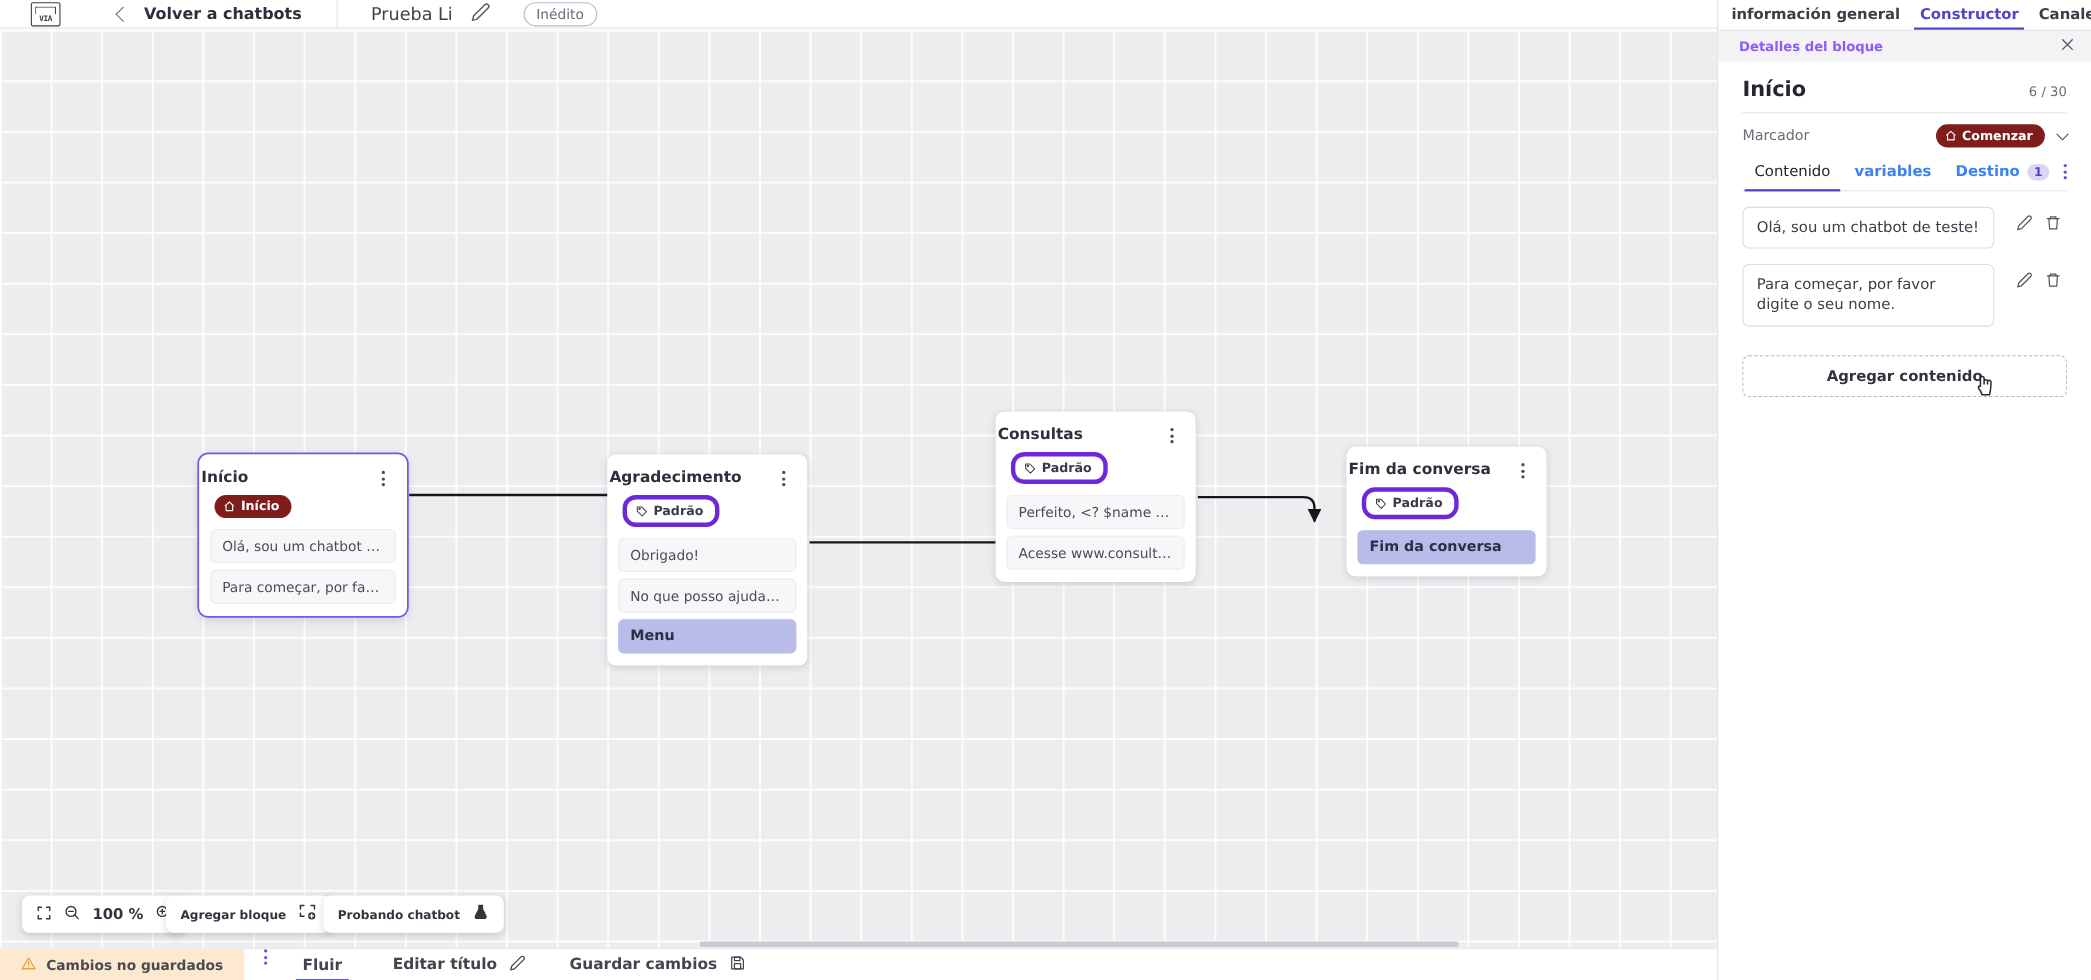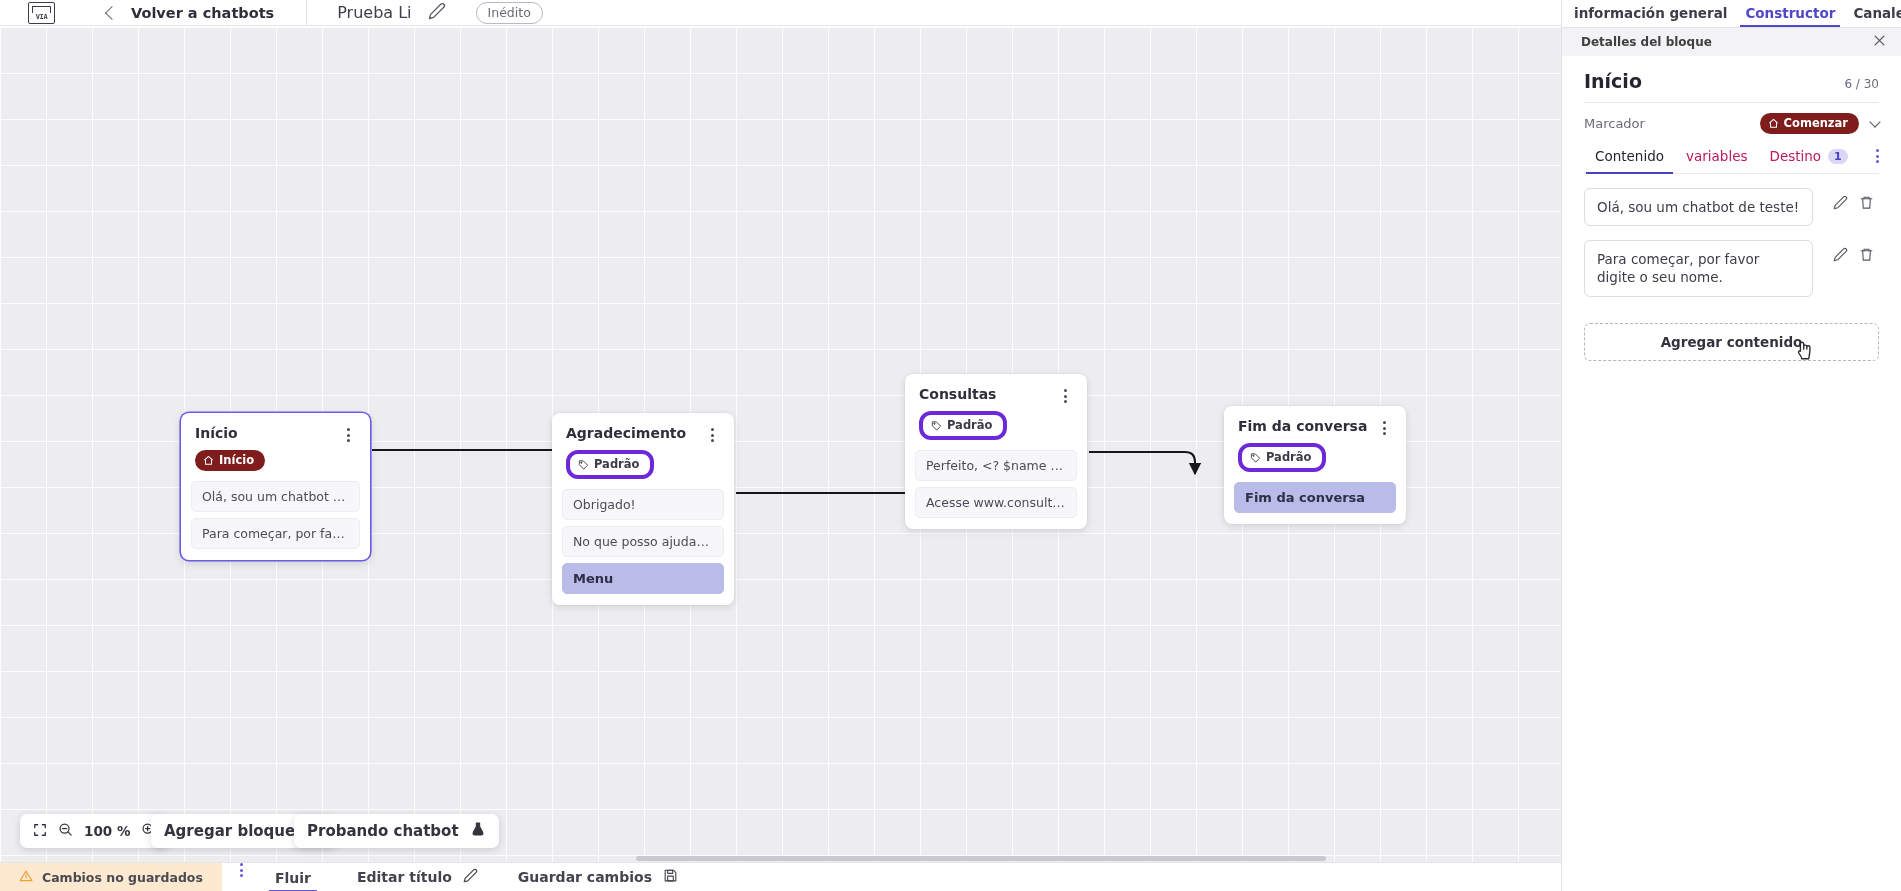--- a/index.html
+++ b/index.html
@@ -52,21 +52,21 @@
     overflow: hidden;
   }
   .edges { position: absolute; left: 0; top: 0; width: 1561px; height: 835px; pointer-events: none; }
 
   .node {
     position: absolute; background: #ffffff; border-radius: 8px;
     box-shadow: 0 2px 7px rgba(30,30,50,0.13), 0 0 0 0.5px rgba(0,0,0,0.04);
     padding: 0; overflow: visible;
   }
   .node.selected { box-shadow: 0 0 0 1.6px #6b5ce7, 0 3px 9px rgba(30,30,50,0.16); }
-  .node-head { padding: 12px 14px 0 14px; display: flex; align-items: flex-start; }
+  .node-head { padding: 12px 14px 0 2px; display: flex; align-items: center; }
   .node-title { font-size: 14px; font-weight: 600; color: #2f2f3c; flex: 1; }
   .kebab { width: 16px; display: flex; flex-direction: column; align-items: center; gap: 2.5px; padding-top: 3px; cursor: pointer; }
   .kebab i { width: 3px; height: 3px; border-radius: 50%; background: #4a4a58; display: block; }
   .node-tagrow { padding: 8px 14px 0 14px; }
   .tag {
     display: inline-flex; align-items: center; gap: 5px;
     border-radius: 12px; font-size: 11.5px; font-weight: 700; padding: 3px 11px 4px 8px;
   }
   .tag.dark { background: #7f1d1d; color: #ffffff; }
   .tag.light { background: #ffffff; color: #3a3a48; border: 4px solid #6d28d9; }
@@ -76,21 +76,21 @@
     font-size: 12.5px; color: #4b4b58; padding: 7px 10px; margin-bottom: 6px;
     white-space: nowrap; overflow: hidden; text-overflow: ellipsis;
   }
   .msg:last-child { margin-bottom: 0; }
   .msg.menu { background: #b9bbe8; border-color: #b9bbe8; color: #2e2e46; font-weight: 700; font-size: 13px; }
 
   
   .toolgroup { position: absolute; display: flex; align-items: center;
     background: #ffffff; border-radius: 7px; box-shadow: 0 2px 7px rgba(30,30,50,0.16);
     height: 34px; padding: 0 13px; gap: 11px; cursor: pointer; }
-  .tool-txt { font-size: 15px; color: #34343f; font-weight: 600; white-space: nowrap; }
+  .tool-txt { font-size: 11px; color: #34343f; font-weight: 600; white-space: nowrap; }
   .zoom-val { font-size: 13.5px; color: #34343f; font-weight: 700; }
 
   
   .bottombar {
     position: absolute; left: 0; top: 862px; width: 1561px; height: 29px;
     background: #ffffff; display: flex; border-top: 1px solid #e6e6ea;
   }
   .unsaved {
     height: 29px; background: #fde9cf; display: flex; align-items: center; gap: 9px;
     padding: 0 19px 0 19px;
@@ -110,36 +110,36 @@
   
   .rpanel { position: absolute; left: 1561px; top: 0; width: 340px; height: 891px; background: #ffffff;
     border-left: 1px solid #e2e2e8; }
   .rtabs { height: 28px; display: flex; align-items: flex-end; gap: 0; padding-left: 3px; border-bottom: 1px solid #e2e2e8; }
   .rtab { position: relative; height: 28px; display: flex; align-items: center; padding: 0 9px; cursor: pointer; white-space: nowrap; }
   .rtab .lbl { font-size: 13.5px; color: #3d3d49; font-weight: 600; }
   .rtab.active .lbl { color: #4f46c9; }
   .rtab.active::after { content: ""; position: absolute; left: 4px; right: 4px; bottom: 0; height: 2.5px; background: #4f46c9; }
 
   .rbar { height: 28px; background: #f3f3f6; display: flex; align-items: center; padding: 0 14px 0 19px; }
-  .rbar-txt { font-size: 12px; color: #404040; font-weight: 600; flex: 1; }
+  .rbar-txt { font-size: 12px; color: #8b5cf6; font-weight: 600; flex: 1; }
   .close-x { cursor: pointer; }
 
   .rhead { padding: 14px 22px 0 22px; display: flex; align-items: baseline; }
   .rhead h1 { font-size: 19px; font-weight: 700; color: #25252f; flex: 1; }
   .counter { font-size: 12px; color: #6c6c78; }
   .rsep { height: 1px; background: #e7e7ec; margin: 10px 22px 0 22px; }
 
   .marker-row { padding: 10px 22px 0 22px; display: flex; align-items: center; }
   .marker-lbl { font-size: 13px; color: #6b6b78; flex: 1; }
   .chev-dn { width: 8px; height: 8px; border-right: 1.8px solid #55555f; border-bottom: 1.8px solid #55555f;
     transform: rotate(45deg); margin-left: 12px; margin-bottom: 3px; cursor: pointer; }
 
   .ctabs { margin: 14px 22px 0 22px; display: flex; align-items: center; border-bottom: 1px solid #e7e7ec; }
   .ctab { position: relative; padding: 0 11px 9px 11px; cursor: pointer; display: flex; align-items: center; gap: 7px; }
-  .ctab .lbl { font-size: 13.5px; color: #be185d; font-weight: 400; }
+  .ctab .lbl { font-size: 13.5px; color: #3b82f6; font-weight: 700; }
   .ctab.active .lbl { color: #25252f; font-weight: 400; }
   .ctab.active::after { content: ""; position: absolute; left: 2px; right: 2px; bottom: -1px; height: 2.5px; background: #4a41c4; }
   .pill { background: #d9d7f5; color: #4a41c4; font-size: 11px; font-weight: 700;
     border-radius: 9px; padding: 1px 6px; }
   .ctabs-spacer { flex: 1; }
   .ctab-kebab { display: flex; flex-direction: column; gap: 2.5px; align-items: center; padding-bottom: 9px; cursor: pointer; }
   .ctab-kebab i { width: 3px; height: 3px; border-radius: 50%; background: #6258d8; display: block; }
 
   .c-row { display: flex; align-items: flex-start; padding: 0 22px; margin-top: 14px; }
   .c-box { flex: 1; border: 1px solid #dcdce3; border-radius: 6px; padding: 9px 12px;

